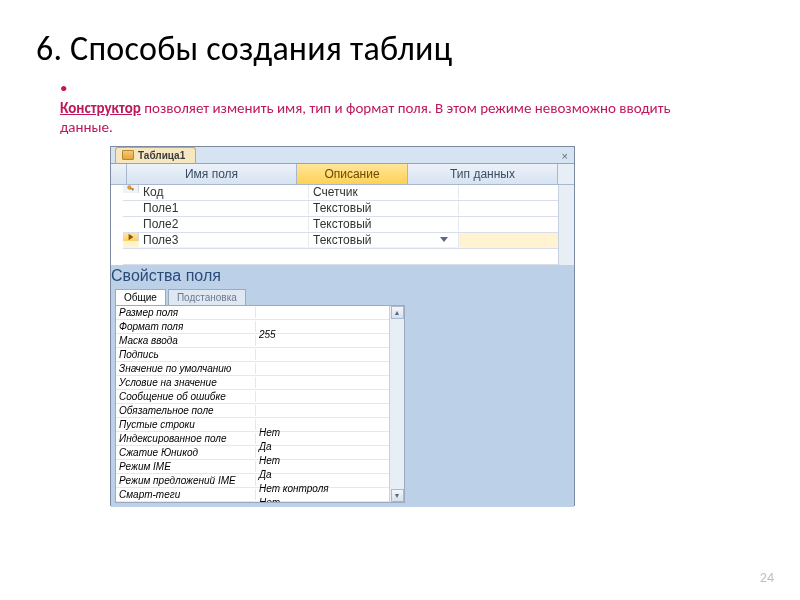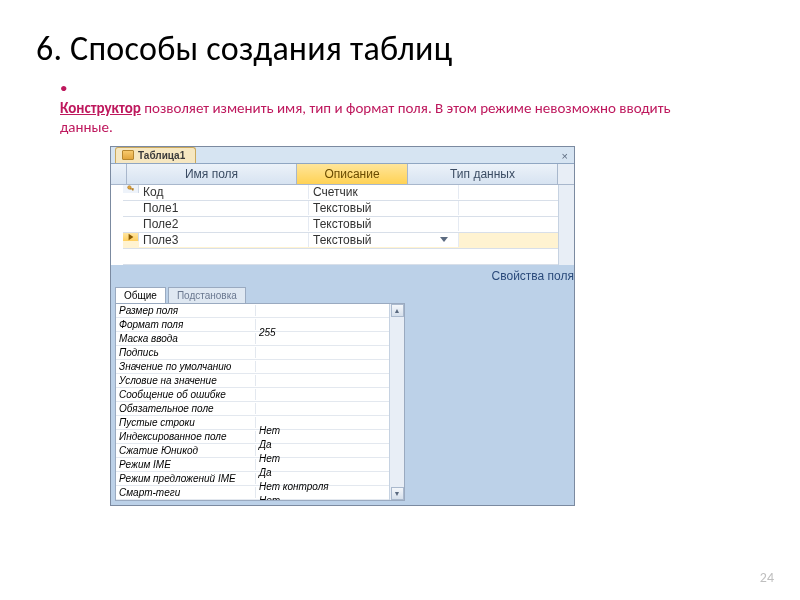--- a/index.html
+++ b/index.html
@@ -59,21 +59,21 @@
   .grow.sel-row { background: #fff3d1; }
   .grow.sel-row .c1, .grow.sel-row .c2, .grow.sel-row .c3 { background: #fff; }
   .vtrack { width: 16px; background: #e8eef6; border-left:1px solid #c6d2e1; }
   .grid-body { display:flex; }
   .grid-rows { flex:1; }
   .caret { width:0;height:0;border-left:4px solid transparent;border-right:4px solid transparent;border-top:5px solid #5c6b80; }
 
   .midspacer { height: 36px; background: #bcd1e8; }
 
   .section-label {
-    text-align: right; font-size: 12px; color: #2a4a7a; padding: 2px 0 4px;
+    text-align: left; font-size: 16px; color: #2a4a7a; padding: 2px 0 4px;
     background: #bcd1e8;
   }
 
   .props { flex:1; display:flex; background:#bcd1e8; padding: 0 4px 4px 4px; gap:4px; }
   .props-left { width: 290px; display:flex; flex-direction:column; }
   .ptabs { display:flex; font-size:10px; }
   .ptab { background:#fff; border:1px solid #9aaac0; border-bottom:none; padding:2px 8px; margin-right:2px; }
   .ptab.inactive { background:#dfe8f2; color:#6a7890; }
   .ptable { flex:1; background:#fff; border:1px solid #9aaac0; overflow:hidden; position:relative;font-style:italic; }
   .prow { display:flex; font-size:10px; border-bottom:1px solid #e3e8ef; height:14px; align-items:center; }

